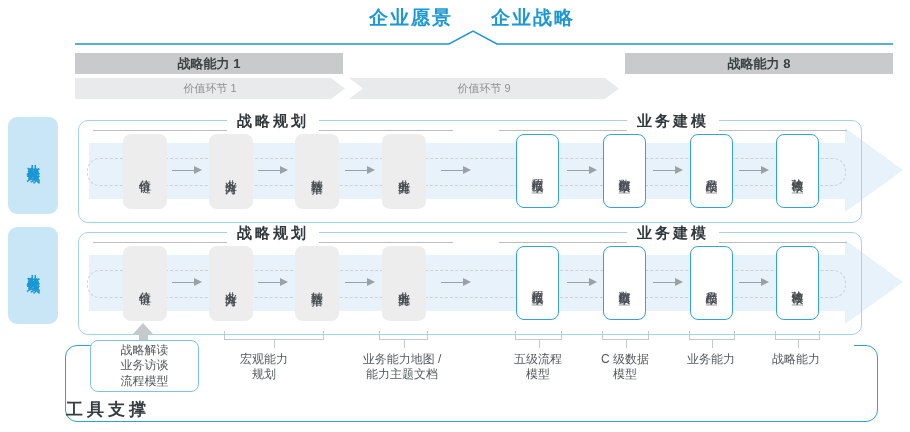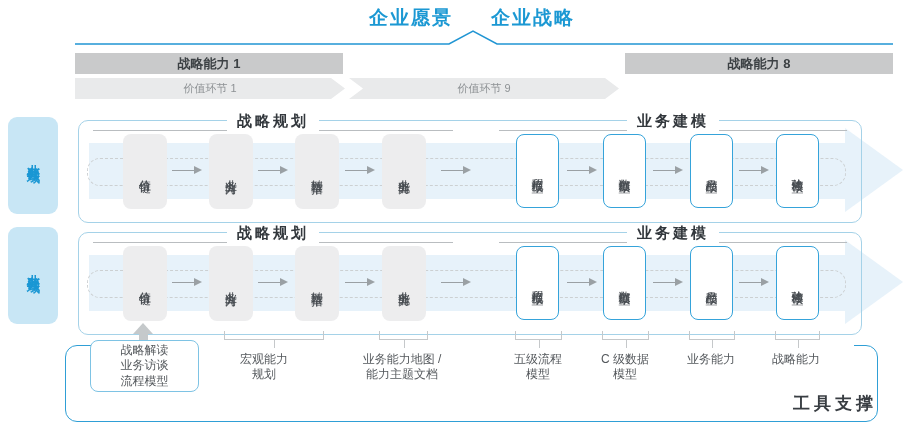--- a/index.html
+++ b/index.html
@@ -54,21 +54,21 @@
   
   #up-arrow-shaft{position:absolute;left:139px;top:334px;width:9px;height:13px;background:#c5c9cb;z-index:4;}
   #up-arrow-head{position:absolute;left:133px;top:323px;width:0;height:0;z-index:4;
         border-left:10px solid transparent;border-right:10px solid transparent;
         border-bottom:11px solid #c5c9cb;}
 
   
   #tool{position:absolute;left:65px;top:345px;width:811px;height:75px;border:1.5px solid #2f9fd6;
         border-radius:12px;z-index:3;}
   #tool-cover{position:absolute;left:92px;top:344px;width:762px;height:4px;background:#fff;z-index:4;}
-  #tool-label{position:absolute;left:0;right:0;bottom:6px;text-align:right;font-size:17px;
+  #tool-label{position:absolute;left:0;right:0;bottom:0;text-align:left;font-size:17px;
         font-weight:700;color:#383d42;letter-spacing:4px;}
 
   
   #inputs-box{position:absolute;left:90px;top:340px;width:107px;height:50px;background:#fff;
         border:1px solid #7ec3e4;border-radius:8px;display:flex;flex-direction:column;
         align-items:center;justify-content:center;font-size:12px;color:#54585c;line-height:15.5px;z-index:5;}
   .ann{position:absolute;top:352px;transform:translateX(-50%);background:#fff;padding:0 4px;
        font-size:12px;color:#54585c;line-height:15px;text-align:center;white-space:pre-line;z-index:5;}
 </style>
 </head>

